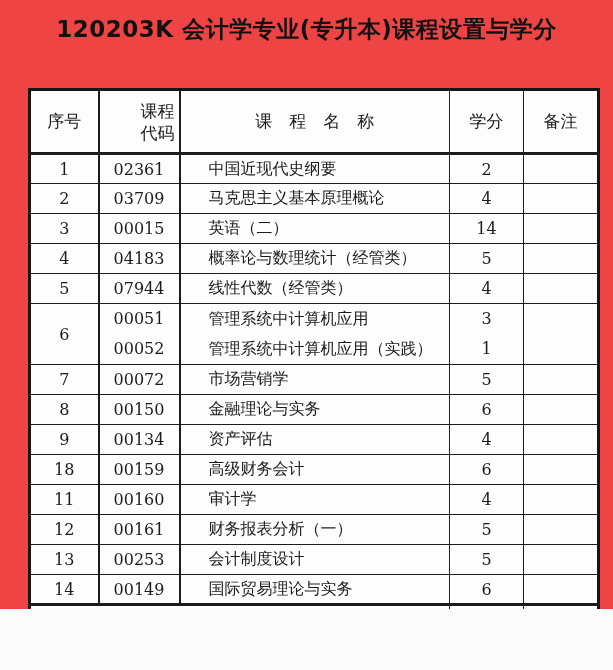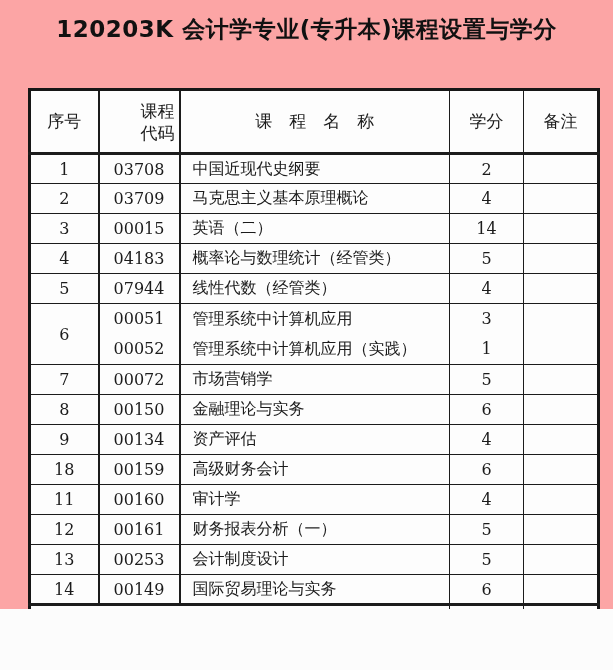--- a/index.html
+++ b/index.html
@@ -4,21 +4,21 @@
 <style>
   html, body {
     margin: 0;
     padding: 0;
     background: #fcfcfc;
   }
   .page {
     position: relative;
     width: 613px;
     height: 609px;
-    background: #fca5a5;
+    background: #ef4444;
     overflow: hidden;
     font-family: "DejaVu Serif", "Liberation Serif", serif;
     color: #1b1b1b;
   }
   .title {
     position: absolute;
     top: 14px;
     left: 0;
     width: 100%;
     text-align: center;
@@ -58,21 +58,21 @@
     font-size: 17px;
   }
   .hdr .two-line { line-height: 22px; padding-left: 37px; }
   
   .course-table tr.row { height: 30px; }
   .course-table tr.row-double { height: 60px; }
   .course-table tr.row-total { height: 29px; }
   .course-table tr.row-total td { border-top-width: 3px; }
   .course-table td.name {
     text-align: left;
-    padding-left: 12px;
+    padding-left: 28px;
   }
   .sub {
     height: 30px;
     line-height: 30px;
   }
   .merged-center { text-align: center; }
 </style>
 </head>
 <body>
 
@@ -98,21 +98,21 @@
           <div>代码</div>
         </div>
       </td>
       <td>课　程　名　称</td>
       <td>学分</td>
       <td>备注</td>
     </tr>
 
     <tr class="row">
       <td class="seq">1</td>
-      <td class="code">03708</td>
+      <td class="code">02361</td>
       <td class="name">中国近现代史纲要</td>
       <td>2</td>
       <td></td>
     </tr>
 
     <tr class="row">
       <td class="seq">2</td>
       <td class="code">03709</td>
       <td class="name">马克思主义基本原理概论</td>
       <td>4</td>

